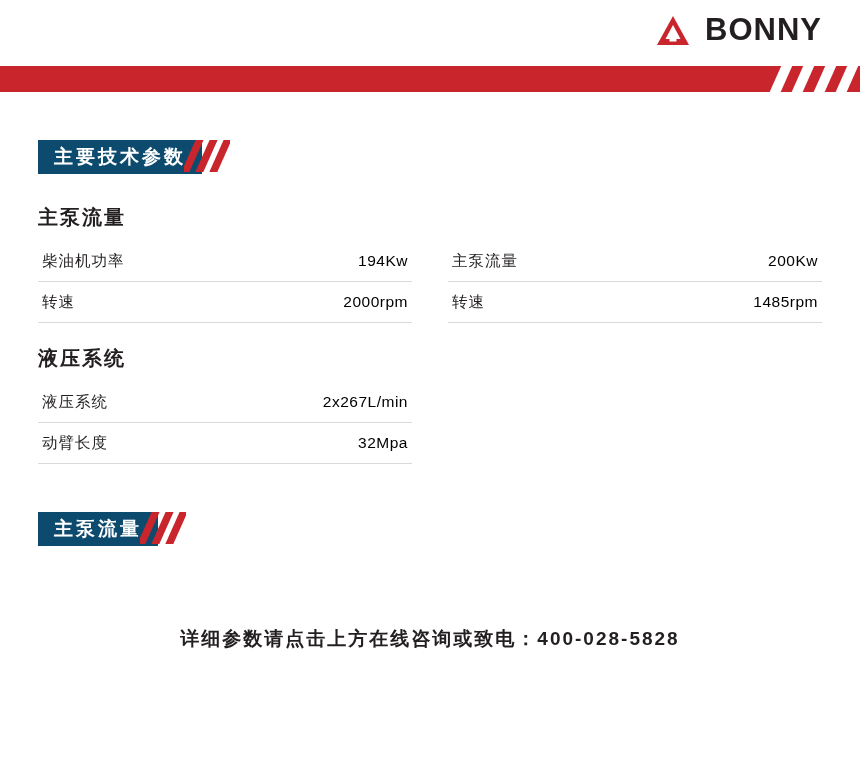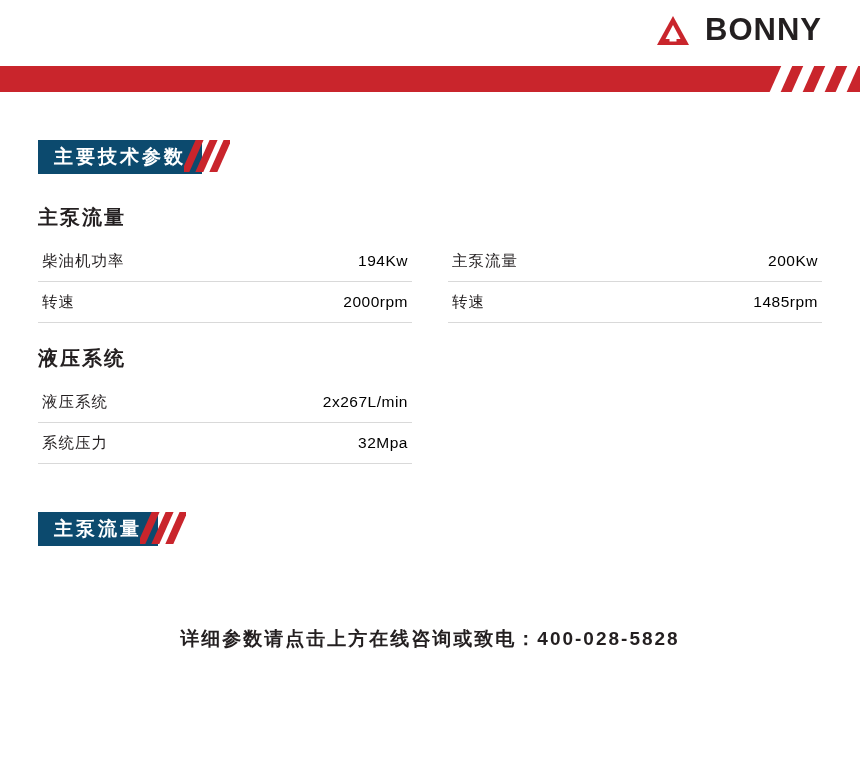--- a/index.html
+++ b/index.html
@@ -215,21 +215,21 @@
 
   
   <div class="sub-title">液压系统</div>
   <div class="grid">
     <div class="col">
       <div class="spec-row">
         <span class="label">液压系统</span>
         <span class="value">2x267L/min</span>
       </div>
       <div class="spec-row">
-        <span class="label">系统压力</span>
+        <span class="label">动臂长度</span>
         <span class="value">32Mpa</span>
       </div>
     </div>
     <div class="col"></div>
   </div>
 
   
   <div class="section-title">
     <span class="band">主泵流量</span>
     <span class="tail">

